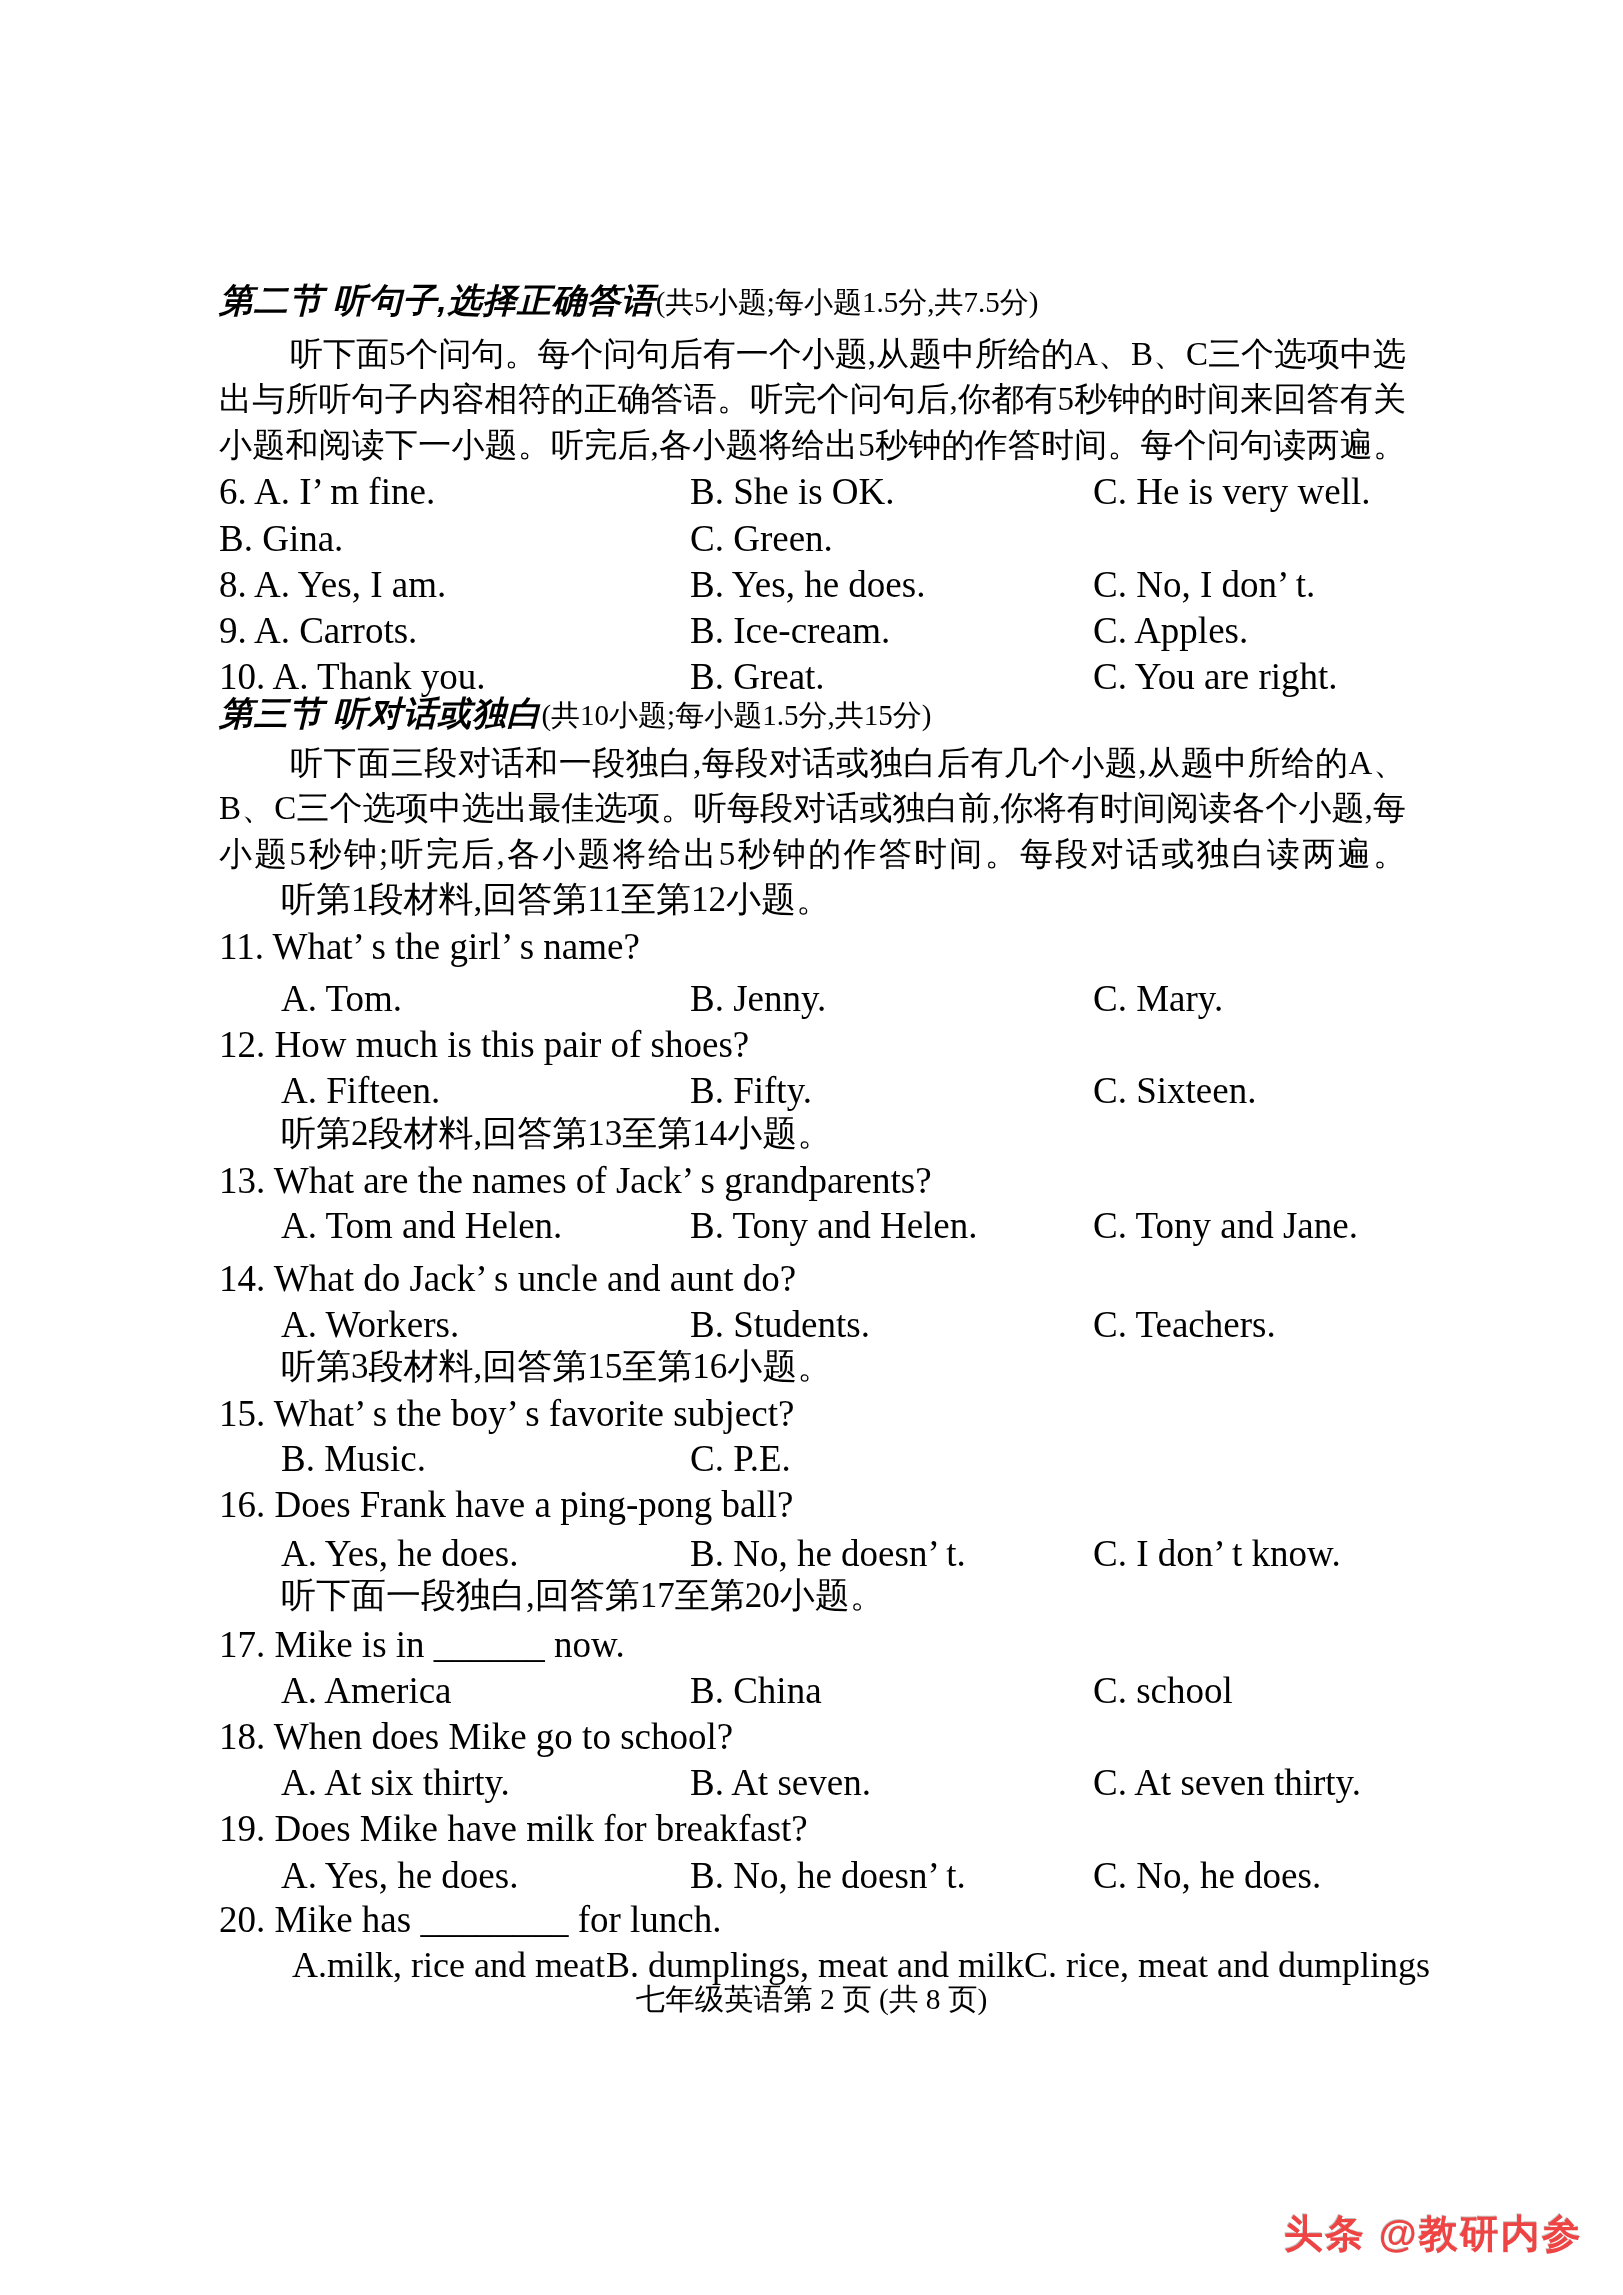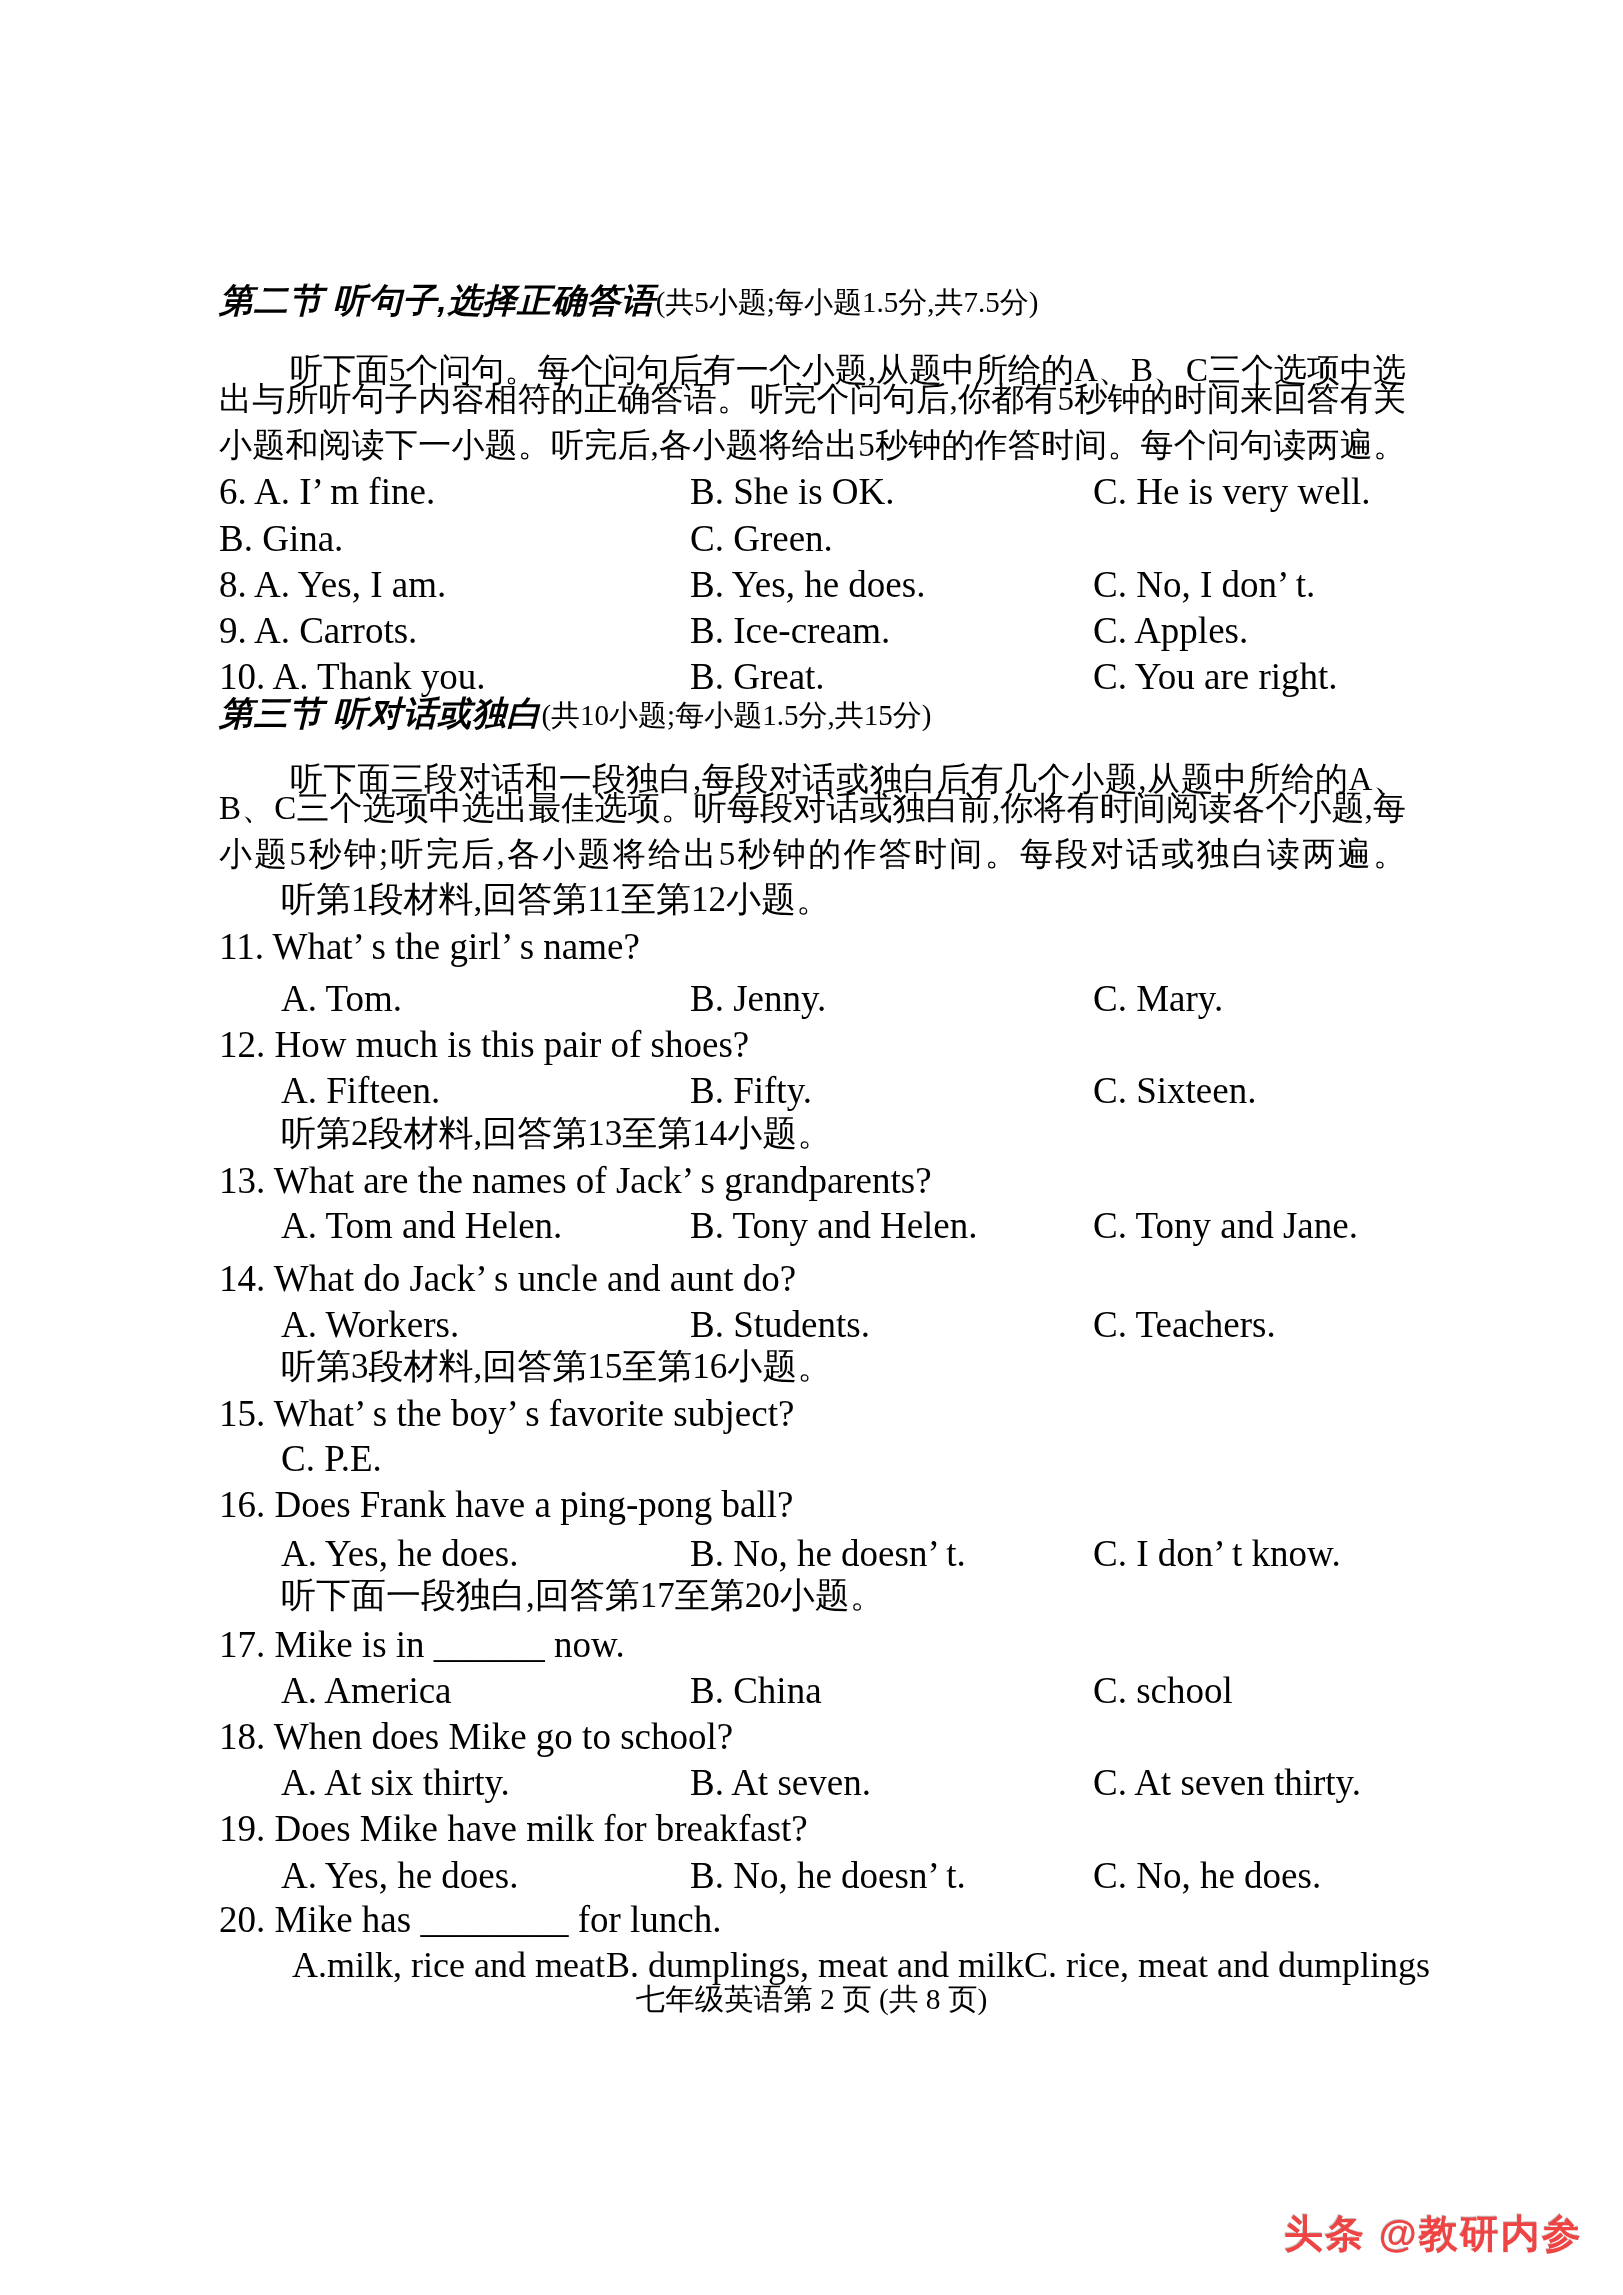--- a/index.html
+++ b/index.html
@@ -45,21 +45,20 @@
     left: 219px;
     width: 1187px;
     box-sizing: border-box;
     font-size: 33px;
     line-height: 1.3;
     text-align: justify;
     text-align-last: justify;
   }
   .para-line.first {
     padding-left: 71px;
-    margin-top: 16px;
   }
   .mat {
     position: absolute;
     left: 219px;
     padding-left: 62px;
     font-size: 35px;
     line-height: 1.2;
     white-space: nowrap;
   }
   .row3 {
@@ -185,20 +184,21 @@
   <div class="row3 optrow" style="top:1303px">
     <span>A. Workers.</span>
     <span>B. Students.</span>
     <span>C. Teachers.</span>
   </div>
 
   <div class="mat" style="top:1346px">听第3段材料,回答第15至第16小题。</div>
 
   <div class="line" style="top:1392px">15. What’ s the boy’ s favorite subject?</div>
   <div class="row3 optrow" style="top:1437px">
+    <span>B. Music.</span>
     <span>C. P.E.</span>
   </div>
 
   <div class="line" style="top:1483px">16. Does Frank have a ping-pong ball?</div>
   <div class="row3 optrow" style="top:1532px">
     <span>A. Yes, he does.</span>
     <span>B. No, he doesn’ t.</span>
     <span>C. I don’ t know.</span>
   </div>
 

